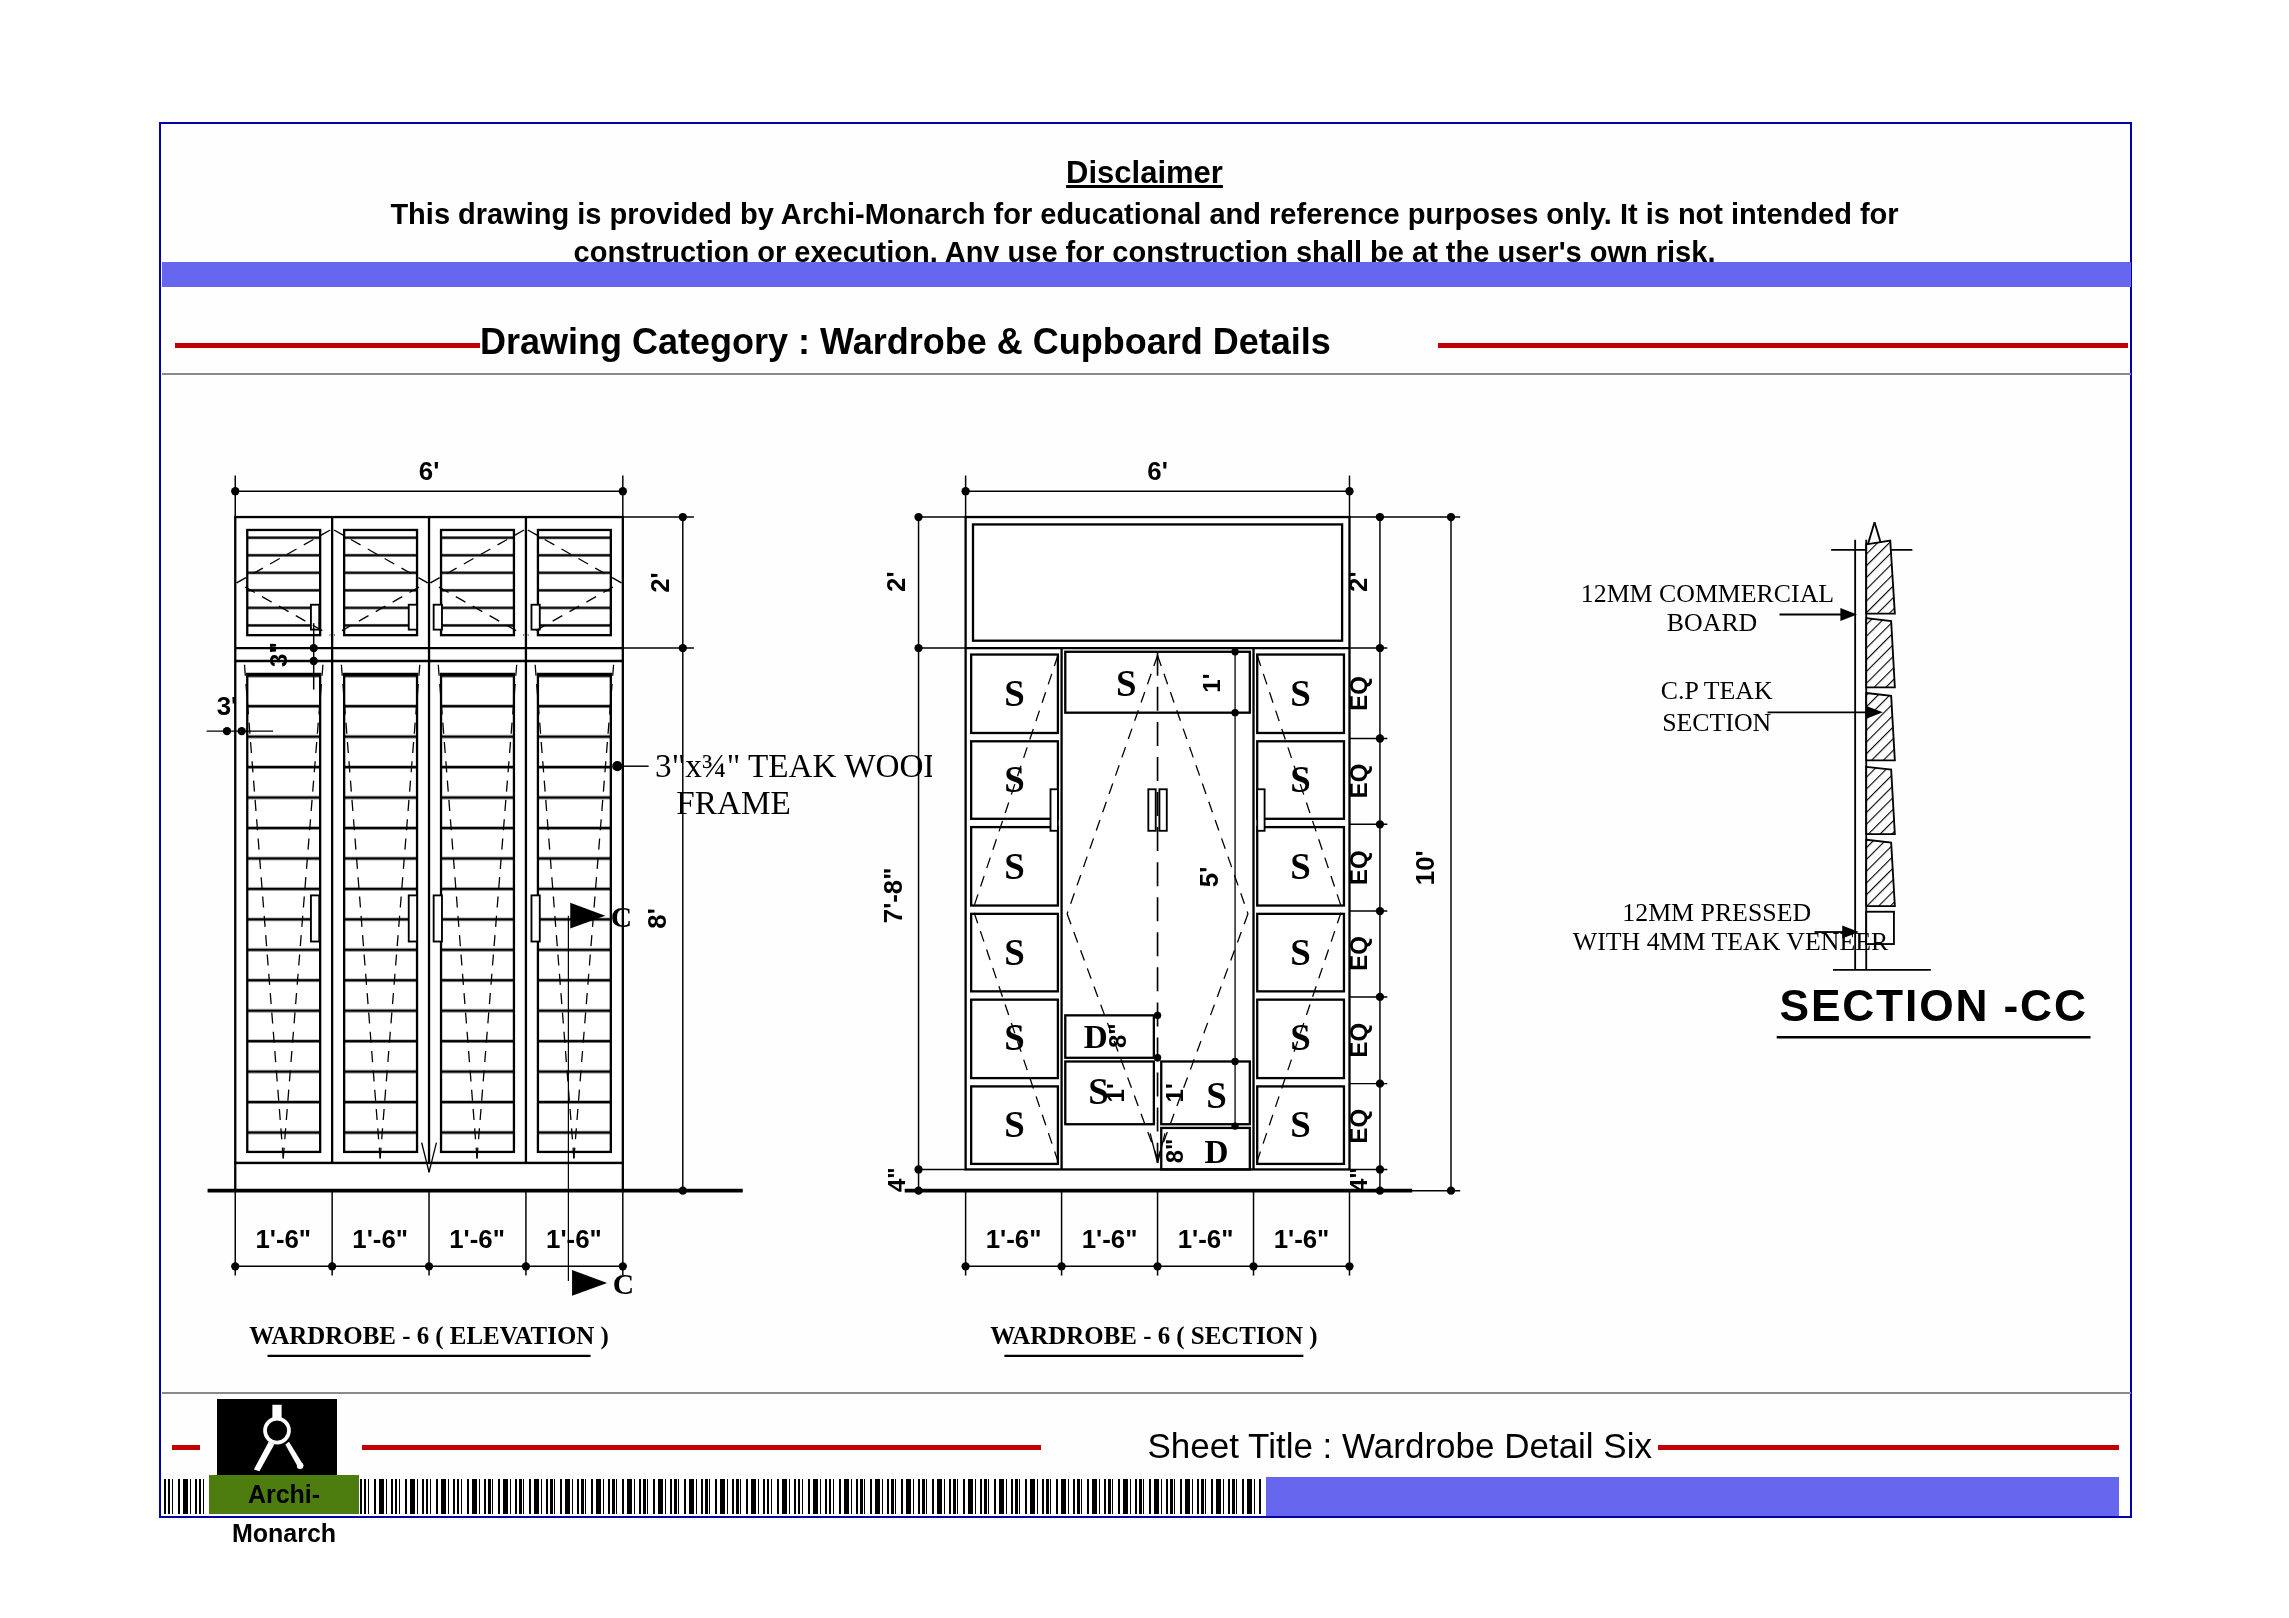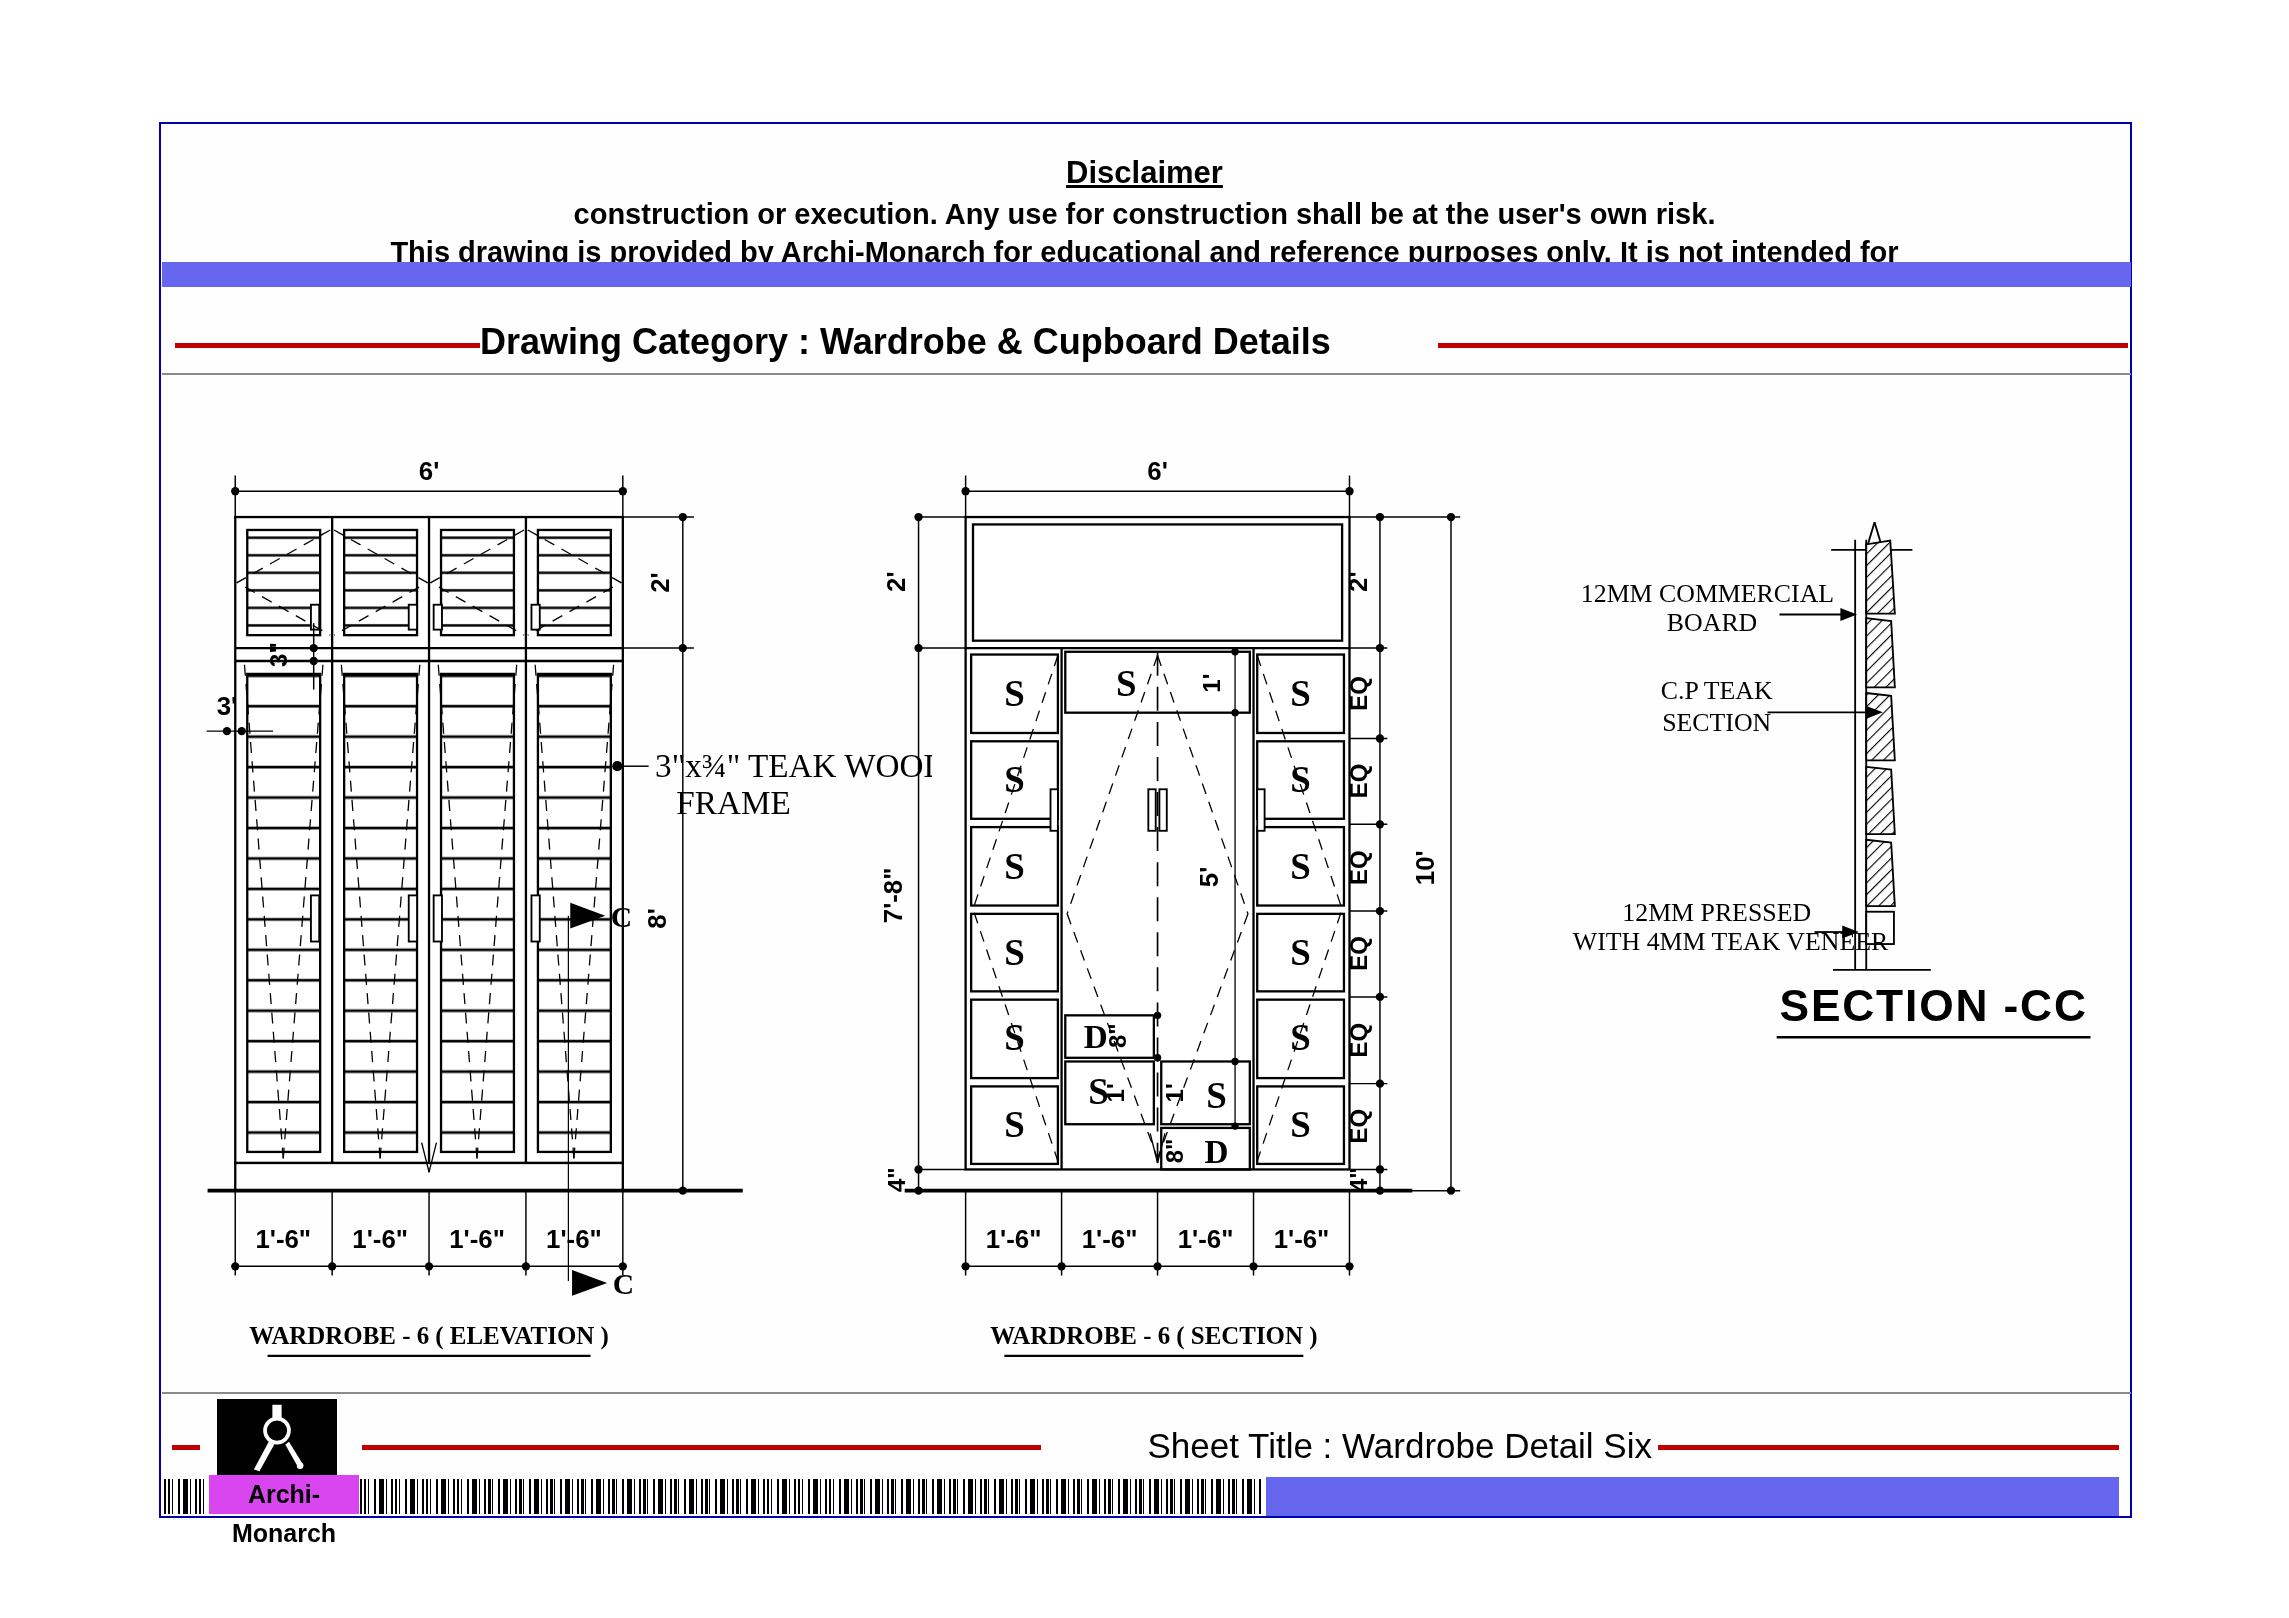--- a/index.html
+++ b/index.html
@@ -10,21 +10,21 @@
   .disc{left:166px;top:127px;width:1957px;text-align:center;}
   .disc-title{font-size:31px;font-weight:bold;text-decoration:underline;margin-bottom:3.7px;margin-top:28px;}
   .disc-line{font-size:29px;font-weight:bold;line-height:1.32;}
   .band{background:#6666EE;}
   .band1{left:162px;top:262px;width:1969px;height:25px;}
   .redline{background:#C00000;height:4.6px;}
   .cat-text{left:480px;top:321px;width:960px;text-align:left;font-size:36px;font-weight:bold;}
   .grayline{background:#8a8a8a;height:1.8px;}
   .sheet-title{left:1043px;top:1426px;width:609px;text-align:right;font-size:35px;font-weight:normal;}
   .logo{left:217px;top:1399px;width:120px;height:78px;background:#000;}
-  .brand{left:209px;top:1475px;width:150px;height:39px;line-height:39px;font-size:25px;font-weight:bold;background:#d946ef;text-align:center;}
+  .brand{left:209px;top:1475px;width:150px;height:39px;line-height:39px;font-size:25px;font-weight:bold;background:#4d7c0f;text-align:center;}
   .barcode{background:repeating-linear-gradient(90deg,#000 0 1.8px,#fff 1.8px 3.7px,#000 3.7px 6.5px,#fff 6.5px 8.3px,#000 8.3px 9.2px,#fff 9.2px 14px,#000 14px 15.7px,#fff 15.7px 19.4px,#000 19.4px 24px,#fff 24px 26px,#000 26px 27px,#fff 27px 31px);}
   .bc1{left:164px;top:1479px;width:41px;height:35px;}
   .bc2{left:360px;top:1479px;width:903px;height:35px;}
   .band2{left:1266px;top:1477px;width:853px;height:39px;}
   svg text{fill:#000;}
   .dim{font-family:"Liberation Sans",sans-serif;font-weight:bold;font-size:28px;}
   .dimS{font-family:"Liberation Sans",sans-serif;font-weight:bold;font-size:26px;}
   .cell{font-family:"Liberation Serif",serif;font-weight:600;font-size:40px;}
   .cellD{font-family:"Liberation Serif",serif;font-weight:600;font-size:36px;}
   .note{font-family:"Liberation Serif",serif;font-size:28px;}
@@ -33,22 +33,22 @@
   .cctitle{font-family:"Liberation Sans",sans-serif;font-weight:600;font-size:48px;letter-spacing:2px;}
   .mC{font-family:"Liberation Serif",serif;font-weight:600;font-size:32px;}
 </style>
 </head>
 <body>
 
 <div class="abs frame"></div>
 
 <div class="abs disc">
   <div class="disc-title">Disclaimer</div>
+  <div class="disc-line">This drawing is provided by Archi-Monarch for educational and reference purposes only. It is not intended for</div>
   <div class="disc-line">construction or execution. Any use for construction shall be at the user's own risk.</div>
-  <div class="disc-line">This drawing is provided by Archi-Monarch for educational and reference purposes only. It is not intended for</div>
 </div>
 <div class="abs band band1"></div>
 
 <div class="abs redline" style="left:175px;top:343px;width:305px;"></div>
 <div class="abs cat-text">Drawing Category : Wardrobe &amp; Cupboard Details</div>
 <div class="abs redline" style="left:1438px;top:343px;width:690px;"></div>
 <div class="abs grayline" style="left:162px;top:373px;width:1969px;"></div>
 
 <svg class="abs" style="left:166px;top:434px;" width="766" height="932" viewBox="0 0 830 1010">
   <defs>

